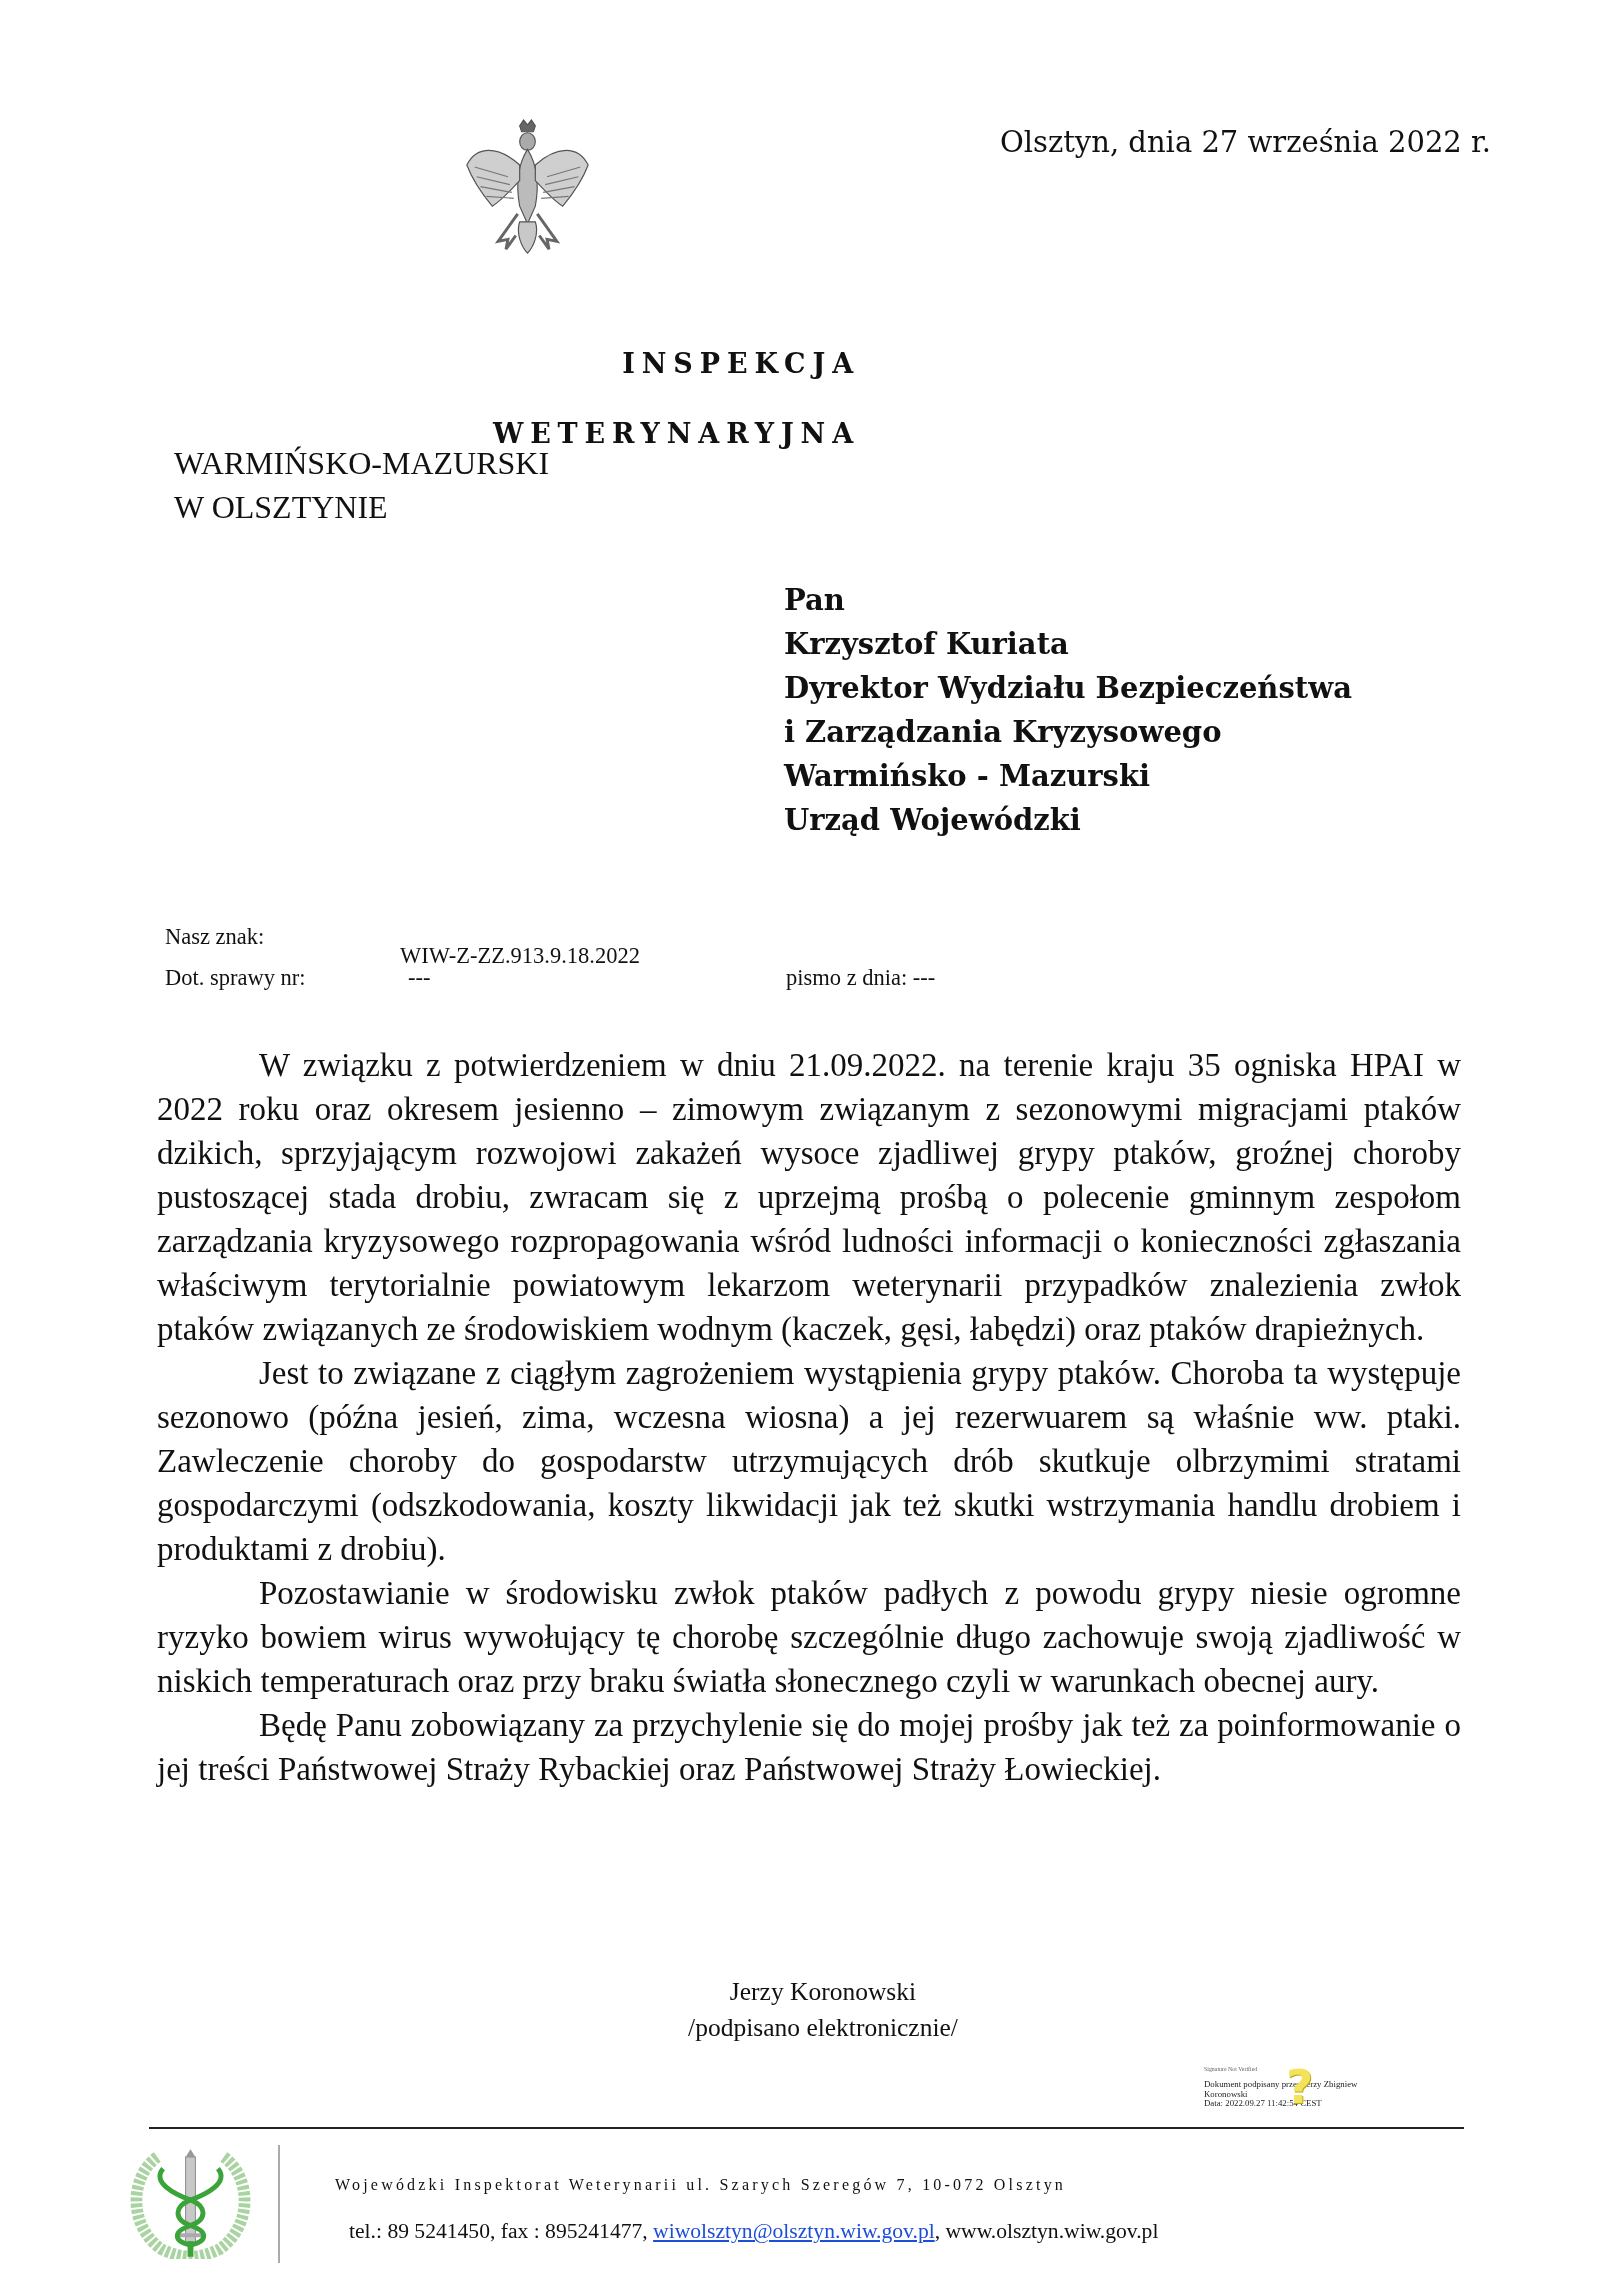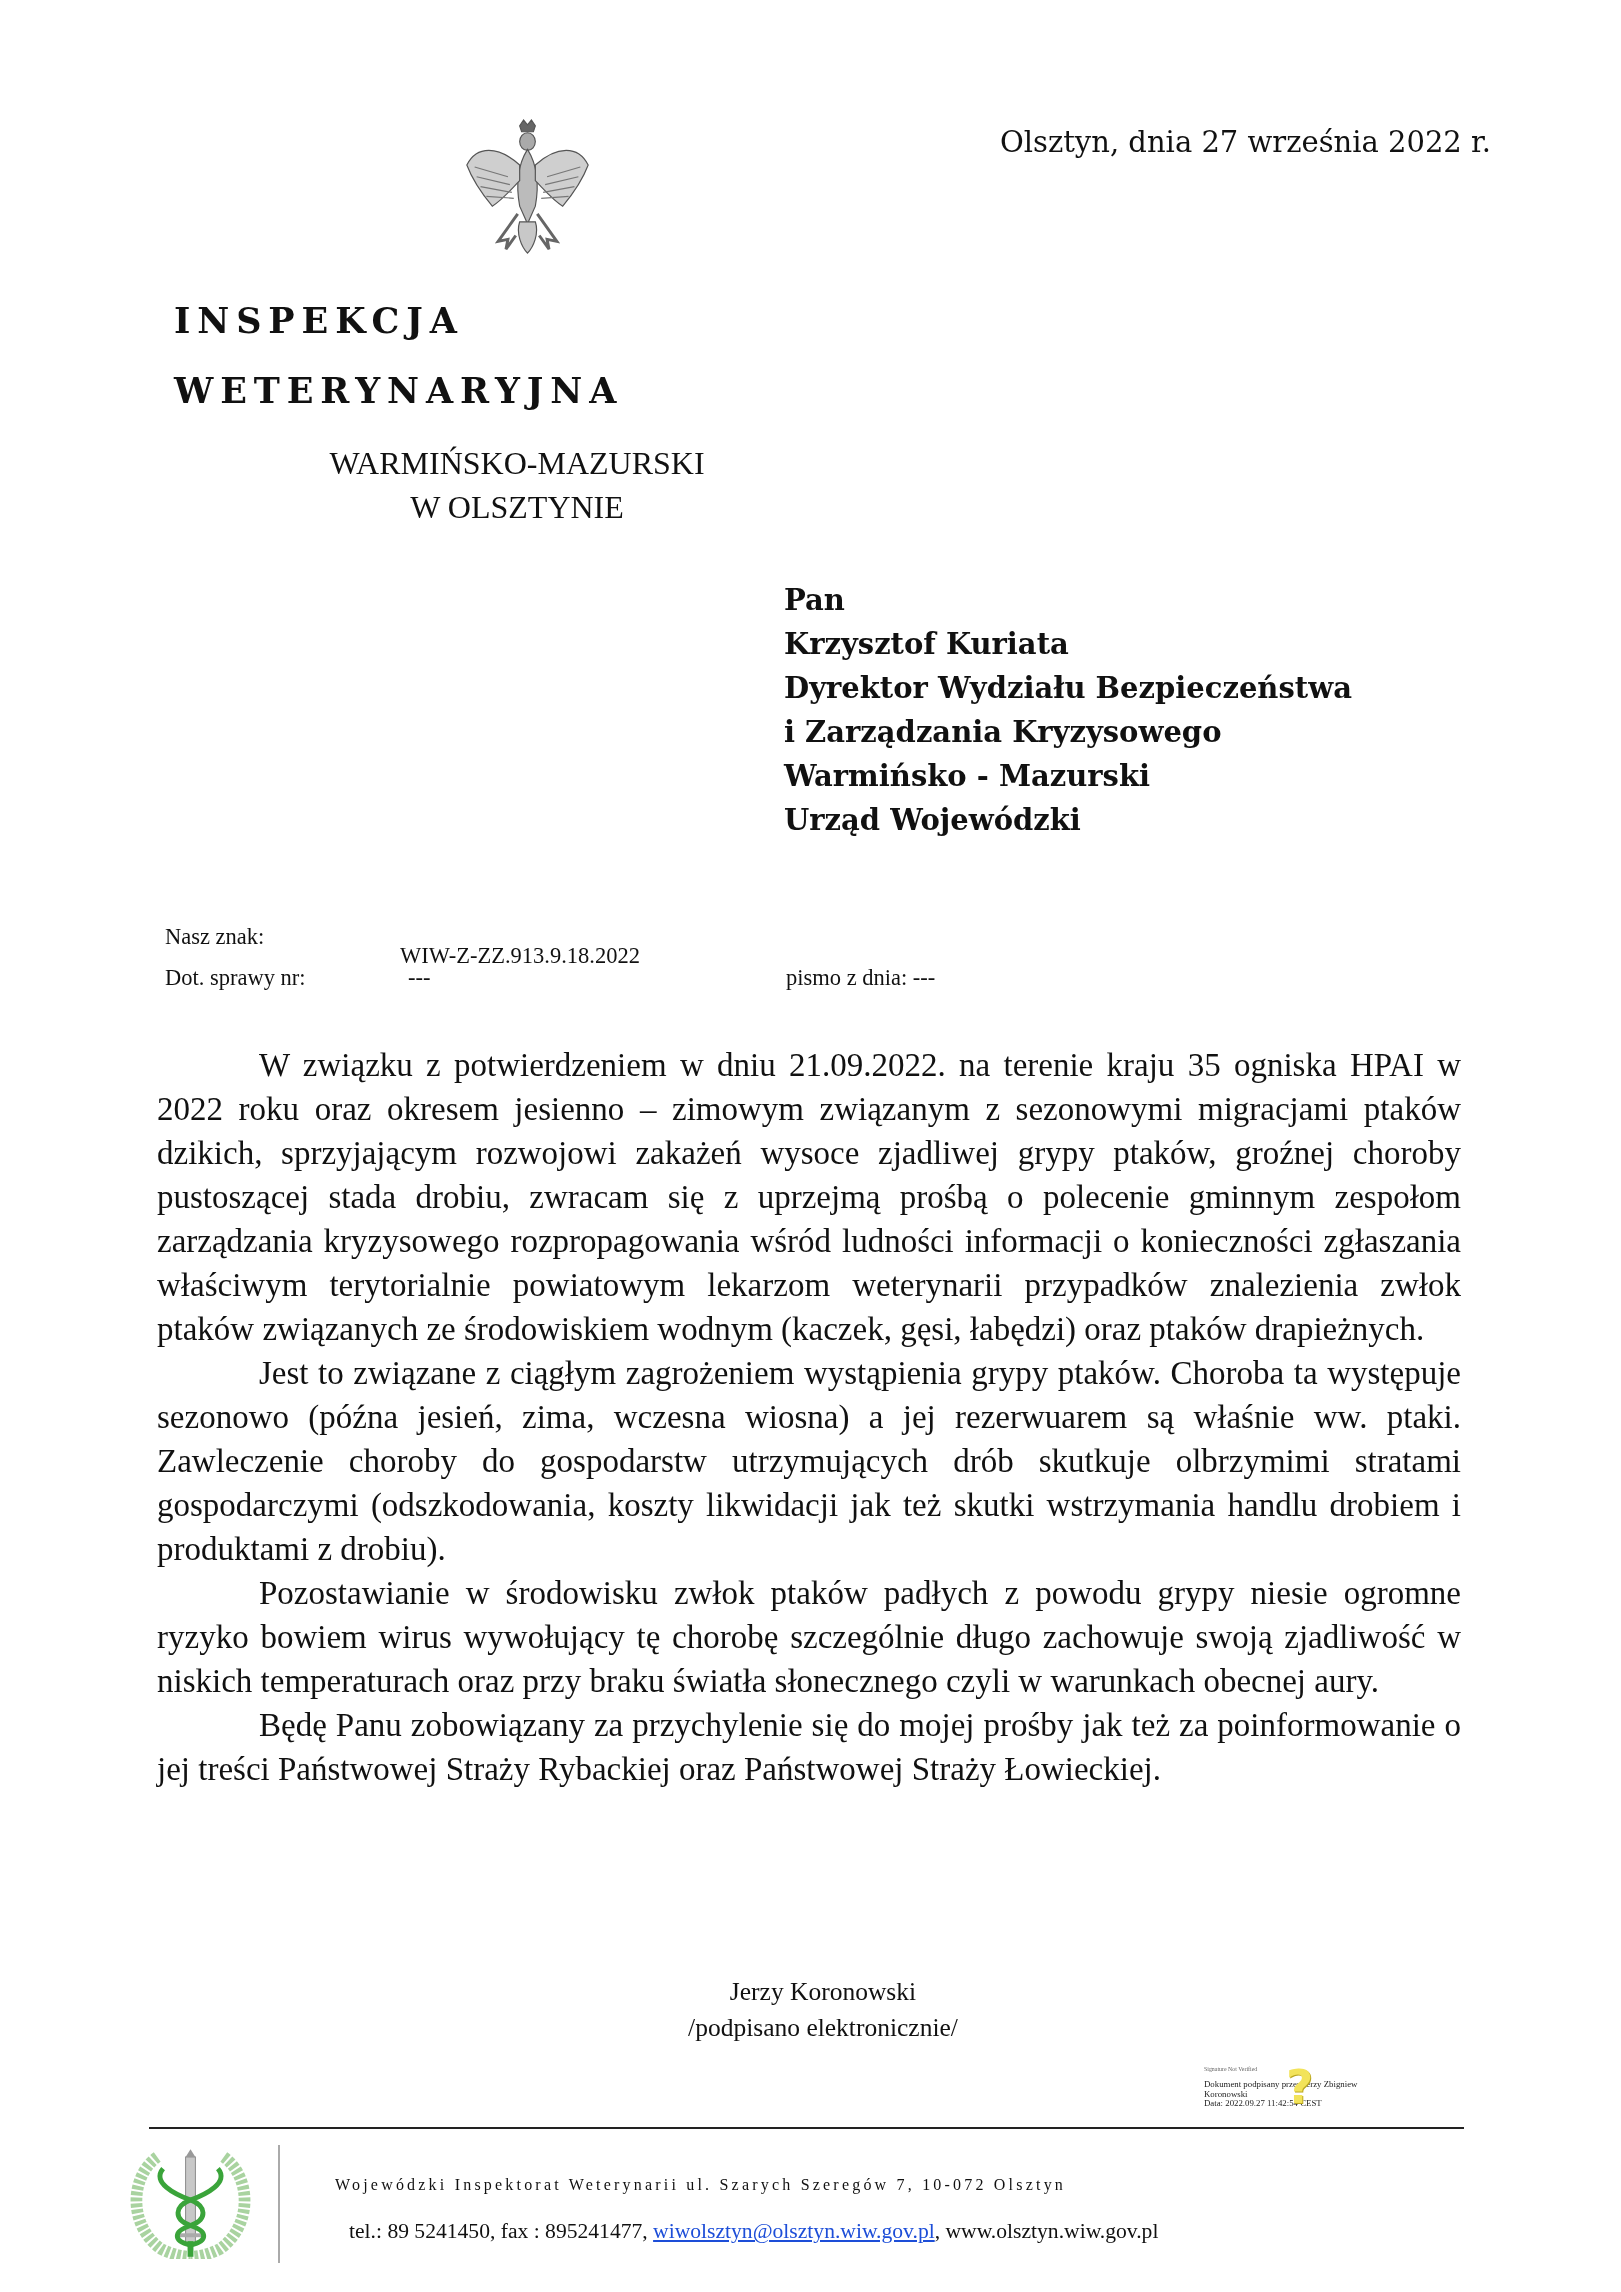--- a/index.html
+++ b/index.html
@@ -3,24 +3,24 @@
 <meta charset="utf-8">
 <style>
   html, body { margin: 0; padding: 0; background: #ffffff; }
   body { width: 1621px; height: 2293px; position: relative; overflow: hidden; color: #111; font-family: "DejaVu Serif", serif; }
   .abs { position: absolute; }
 
   
   #eagle { left: 459px; top: 116px; width: 137px; height: 147px; }
   #date-line { left: 1000px; top: 125px; font-family: "DejaVu Serif", serif; font-size: 29px; white-space: nowrap; }
 
-  .org-title { font-family: "DejaVu Serif", serif; font-weight: bold; font-size: 35px; letter-spacing: 6.9px; text-align: left; width: 686px; left: 174px; }
+  .org-title { font-family: "DejaVu Serif", serif; font-weight: bold; font-size: 27px; letter-spacing: 6.9px; text-align: right; width: 686px; left: 174px; margin-top: 48px; }
   #org-title-1 { top: 300px; }
   #org-title-2 { top: 370px; }
-  .org-sub { font-family: "Liberation Serif", serif; font-size: 32px; text-align: center; width: 686px; left: 174px; line-height: 44px; }
+  .org-sub { font-family: "Liberation Serif", serif; font-size: 32px; text-align: left; width: 686px; left: 174px; line-height: 44px; }
   #org-sub { top: 441px; }
 
   
   #addressee { left: 784px; top: 578px; font-family: "DejaVu Serif", serif; font-weight: bold; font-size: 29px; line-height: 44px; }
   #addressee div { white-space: nowrap; }
 
   
   .ref { font-family: "Liberation Serif", serif; font-size: 22.5px; white-space: nowrap; }
 
   

